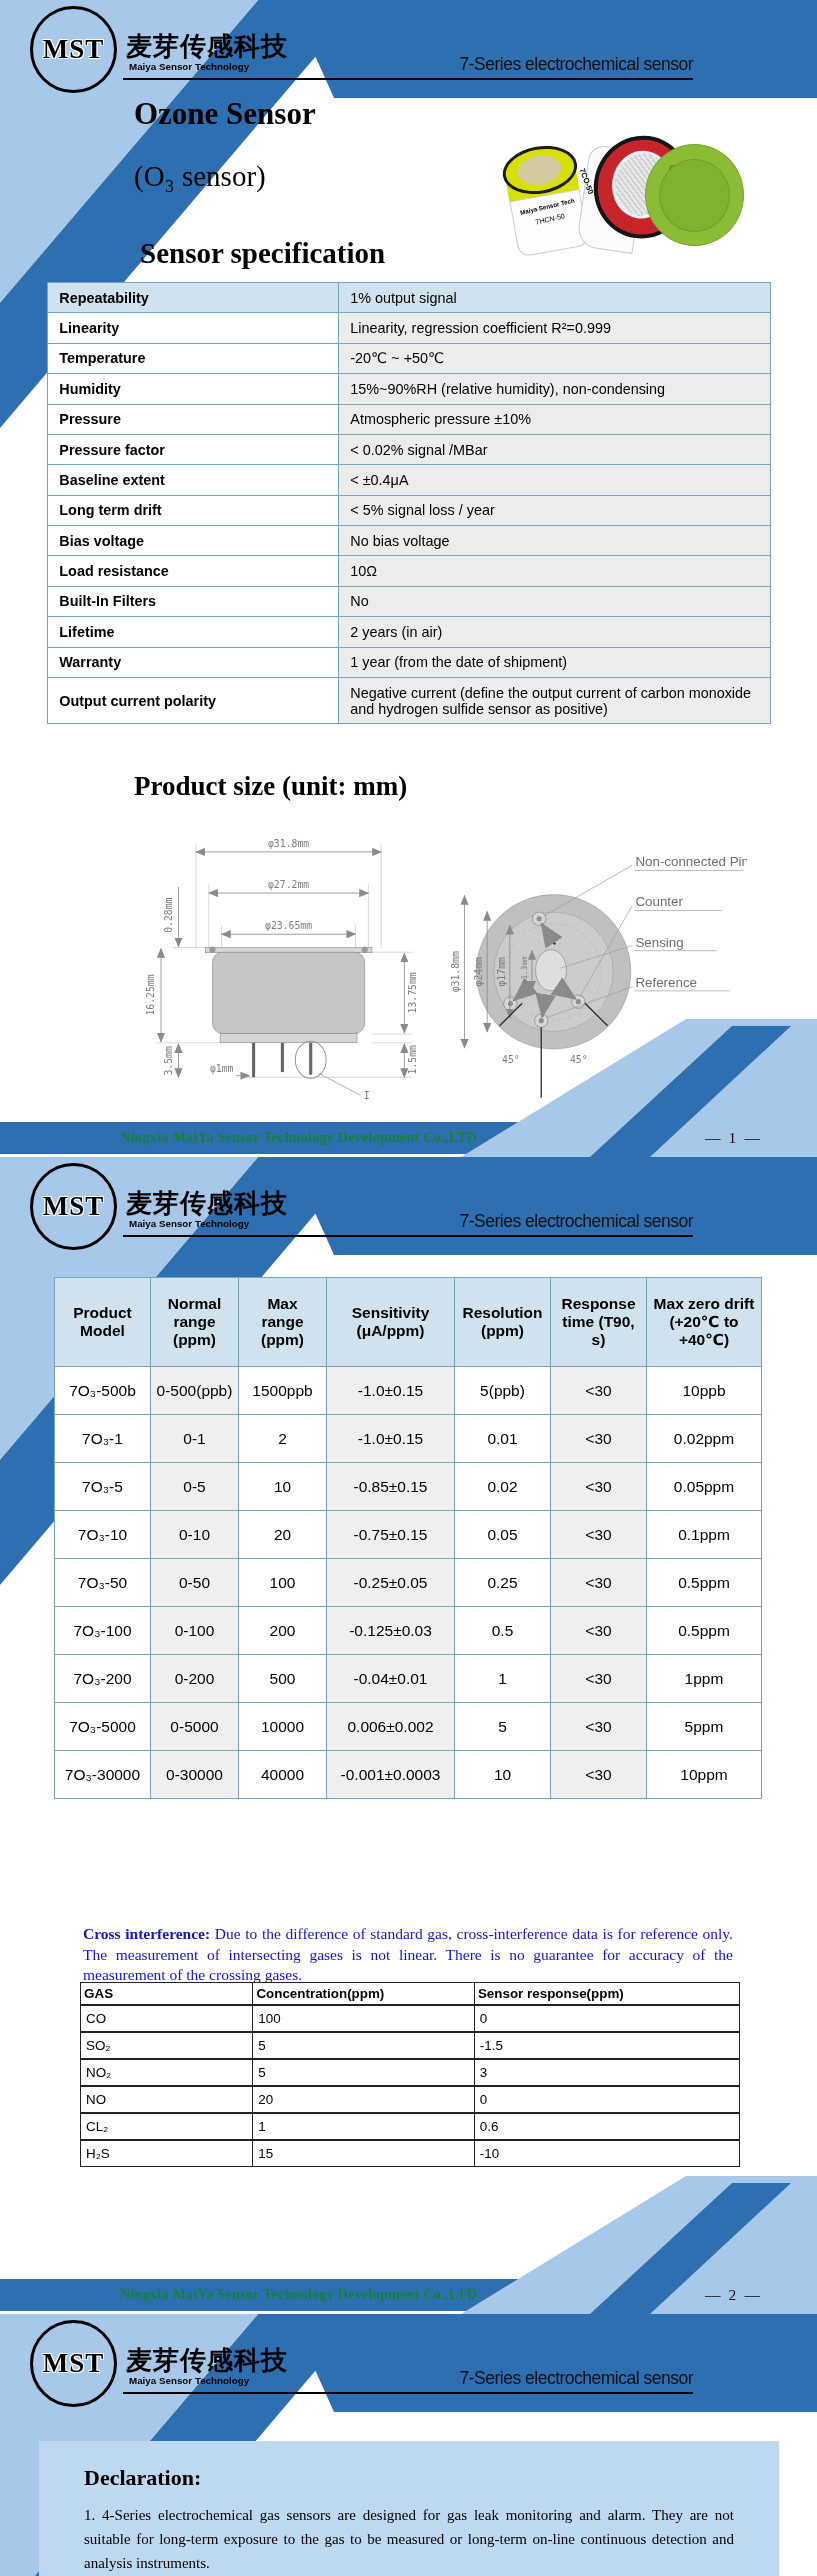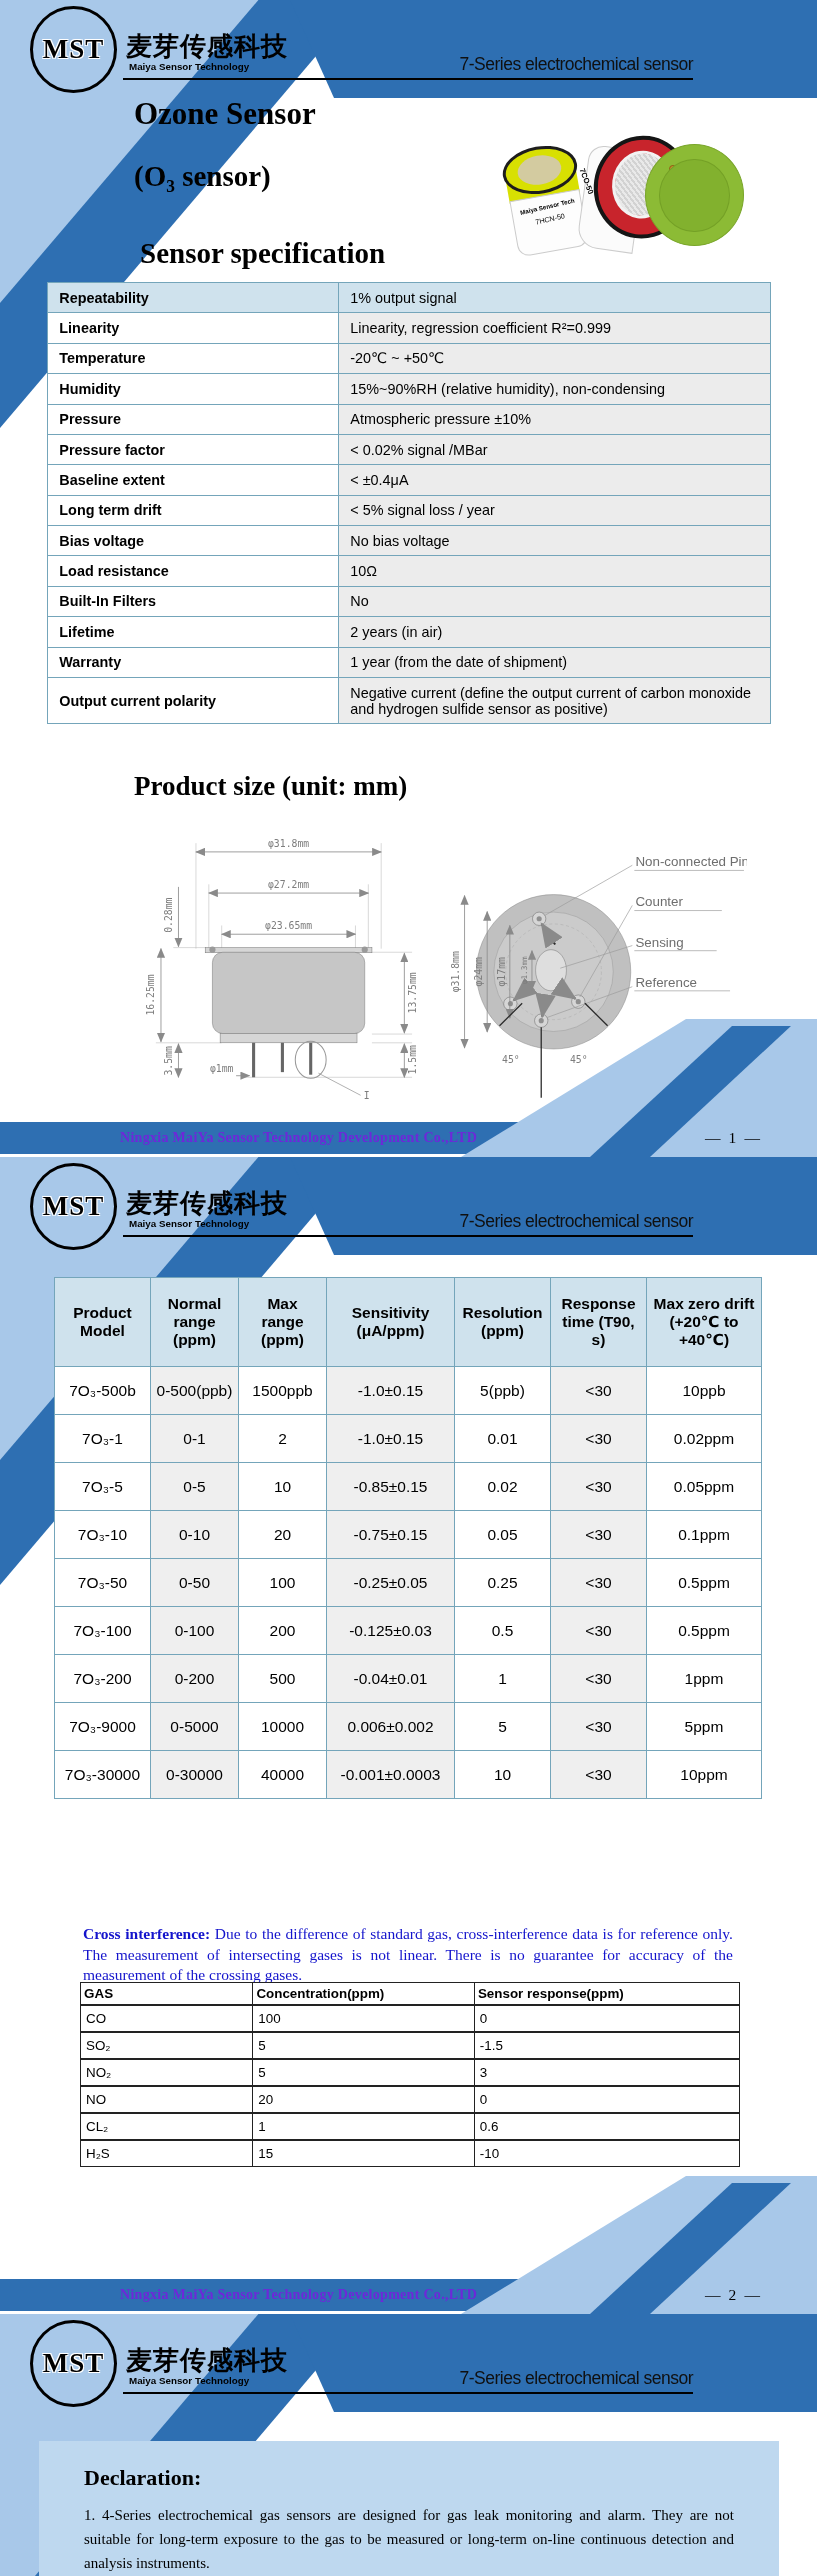--- a/index.html
+++ b/index.html
@@ -19,27 +19,27 @@
   .logo { position: absolute; left: 30px; top: 6.2px; width: 87px; height: 87px; border: 3.6px solid #000; border-radius: 50%; display: flex; align-items: center; justify-content: center; z-index: 5; }
   .logo span { font-family: "Liberation Serif",serif; font-weight: bold; font-size: 27px; letter-spacing: 1px; color: #000000;
     text-shadow: -1px -1px 0 #fff, 1px -1px 0 #fff, -1px 1px 0 #fff, 1px 1px 0 #fff; }
   .brand-cn { position: absolute; left: 126px; top: 29px; font-size: 26px; font-weight: 900; letter-spacing: 1px; z-index: 5; }
   .brand-en { position: absolute; left: 129px; top: 61px; font-size: 9.8px; font-weight: bold; z-index: 5; }
   .series   { position: absolute; right: 125px; top: 54px; font-size: 17.5px; font-weight: 400; letter-spacing: -0.5px; color: #101010; z-index: 5; }
   .hrule    { position: absolute; left: 123px; top: 78px; width: 570px; height: 2.1px; background: #000; z-index: 5; }
 
   
   .footer-bar { position: absolute; left: 0; bottom: 3.1px; width: 100%; height: 32px; background: #2e6fb2; z-index: 3; }
-  .footer-company { position: absolute; left: 120px; bottom: 3.1px; height: 32px; line-height: 32px; color: #6d28d9;
+  .footer-company { position: absolute; left: 120px; bottom: 3.1px; height: 32px; line-height: 32px; color: #15803d;
     font-family: "Liberation Serif",serif; font-weight: bold; font-size: 14px; letter-spacing: 0.3px; z-index: 5; }
   .page-num { position: absolute; left: 705px; bottom: 10.3px; font-family: "Liberation Serif",serif; font-size: 15.5px; letter-spacing: 2.1px; color: #000; z-index: 6; }
 
   
   .t1 { position: absolute; left: 134px; top: 96px; font-family: "Liberation Serif",serif; font-weight: bold; font-size: 31px; z-index: 5; }
-  .t2 { position: absolute; left: 134px; top: 160px; font-family: "Liberation Serif",serif; font-weight: bold; font-size: 29px; z-index: 5; }
+  .t2 { position: absolute; left: 134px; top: 160px; font-family: "Liberation Serif",serif; font-weight: normal; font-size: 29px; z-index: 5; }
   .h2 { position: absolute; font-family: "Liberation Serif",serif; font-weight: bold; font-size: 29px; z-index: 5; }
 
   .photo { position: absolute; left: 507px; top: 135px; width: 240px; height: 175px; z-index: 5; }
   .s1 { position: absolute; left: 0; top: 11.3px; width: 77px; height: 111px; transform: rotate(-10deg); }
   .s1-side { position: absolute; left: 3.1px; top: 20.6px; width: 71px; height: 31px; background: #d8e002; }
   .s1-body { position: absolute; left: 3.1px; top: 49px; width: 71px; height: 57px; background: #fdfdfd; border: 0.5px solid #ccc; border-radius: 0 0 11.3px 11.3px; overflow: hidden; }
   .s1-cap { position: absolute; left: 1px; top: 0; width: 75px; height: 47px; background: #d8e002; border: 3.1px solid #1d1d1d; border-radius: 50%; }
   .s1-cap::after { content: ""; position: absolute; left: 12.4px; top: 6.2px; width: 44px; height: 29px; background: #d3cba0; border-radius: 50%; }
   .s1-txt { position: absolute; left: 2.1px; top: 7.2px; width: 67px; font-size: 6.2px; font-weight: bold; text-align: center; transform: rotate(-3deg); }
   .s1-mod { position: absolute; left: 5.2px; top: 18.5px; width: 62px; font-size: 7.2px; text-align: center; transform: rotate(-3deg); }
@@ -401,21 +401,21 @@
         <tr>
           <td>7O₃-200</td>
           <td>0-200</td>
           <td>500</td>
           <td>-0.04±0.01</td>
           <td>1</td>
           <td>&lt;30</td>
           <td>1ppm</td>
         </tr>
         <tr>
-          <td>7O₃-9000</td>
+          <td>7O₃-5000</td>
           <td>0-5000</td>
           <td>10000</td>
           <td>0.006±0.002</td>
           <td>5</td>
           <td>&lt;30</td>
           <td>5ppm</td>
         </tr>
         <tr>
           <td>7O₃-30000</td>
           <td>0-30000</td>

